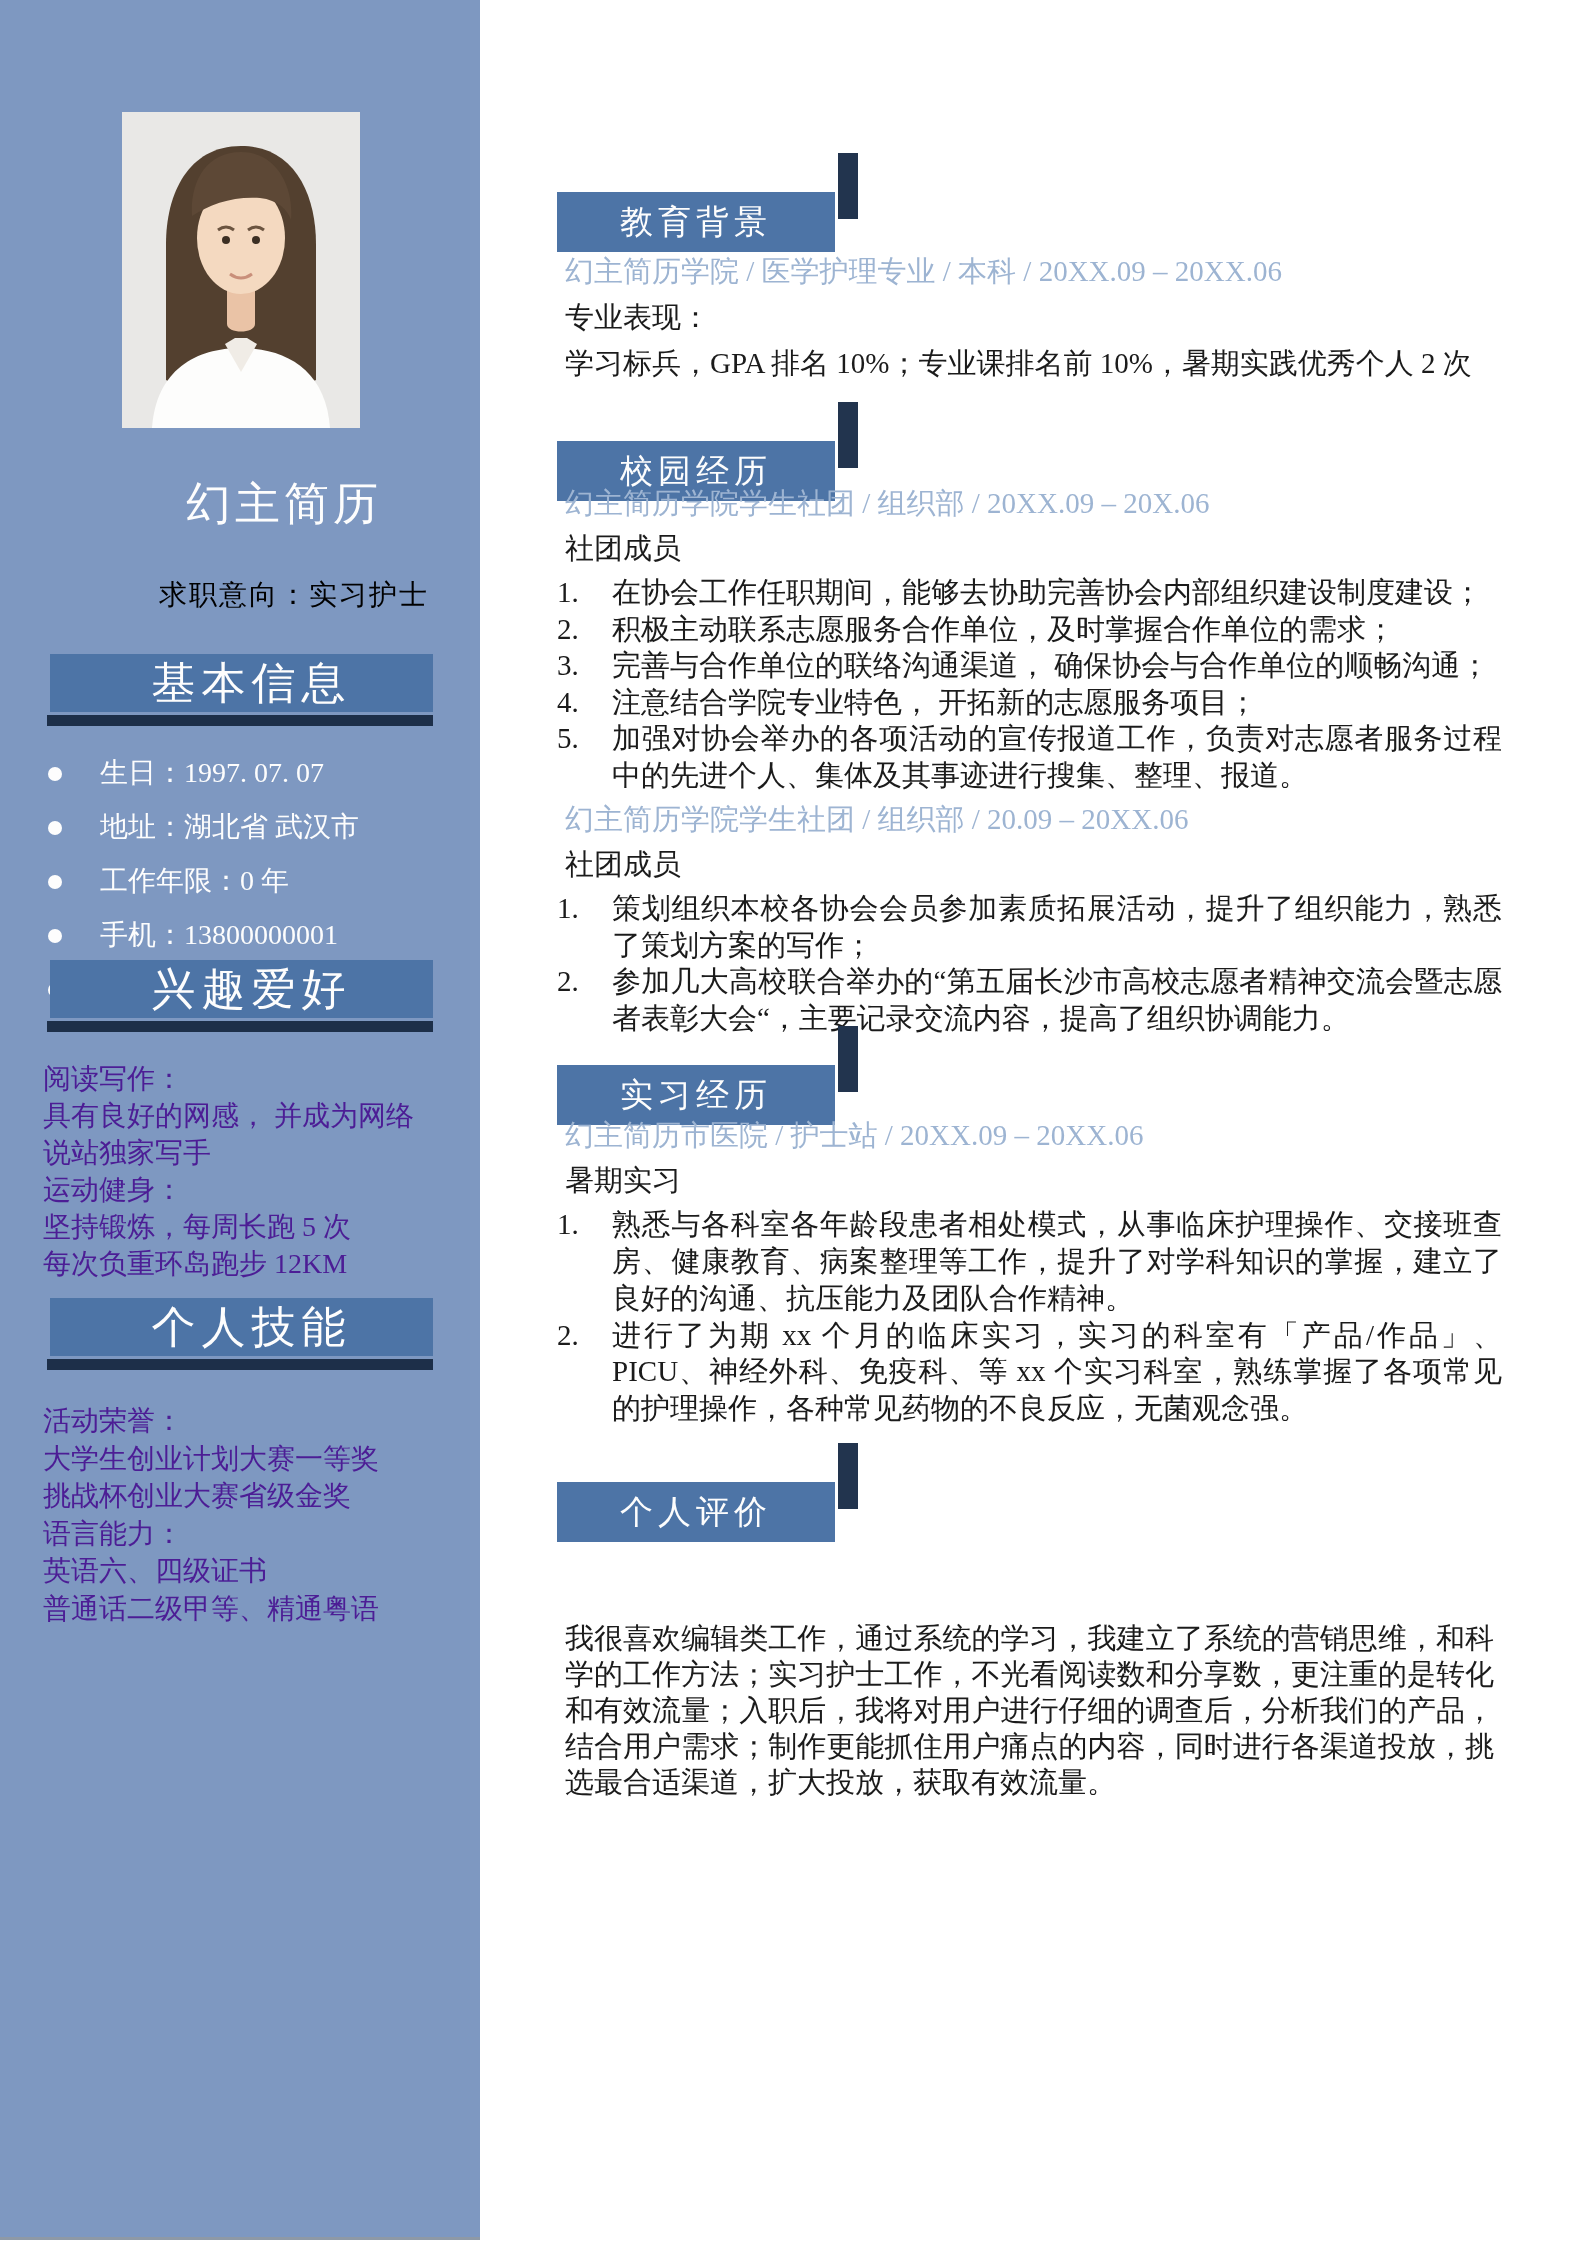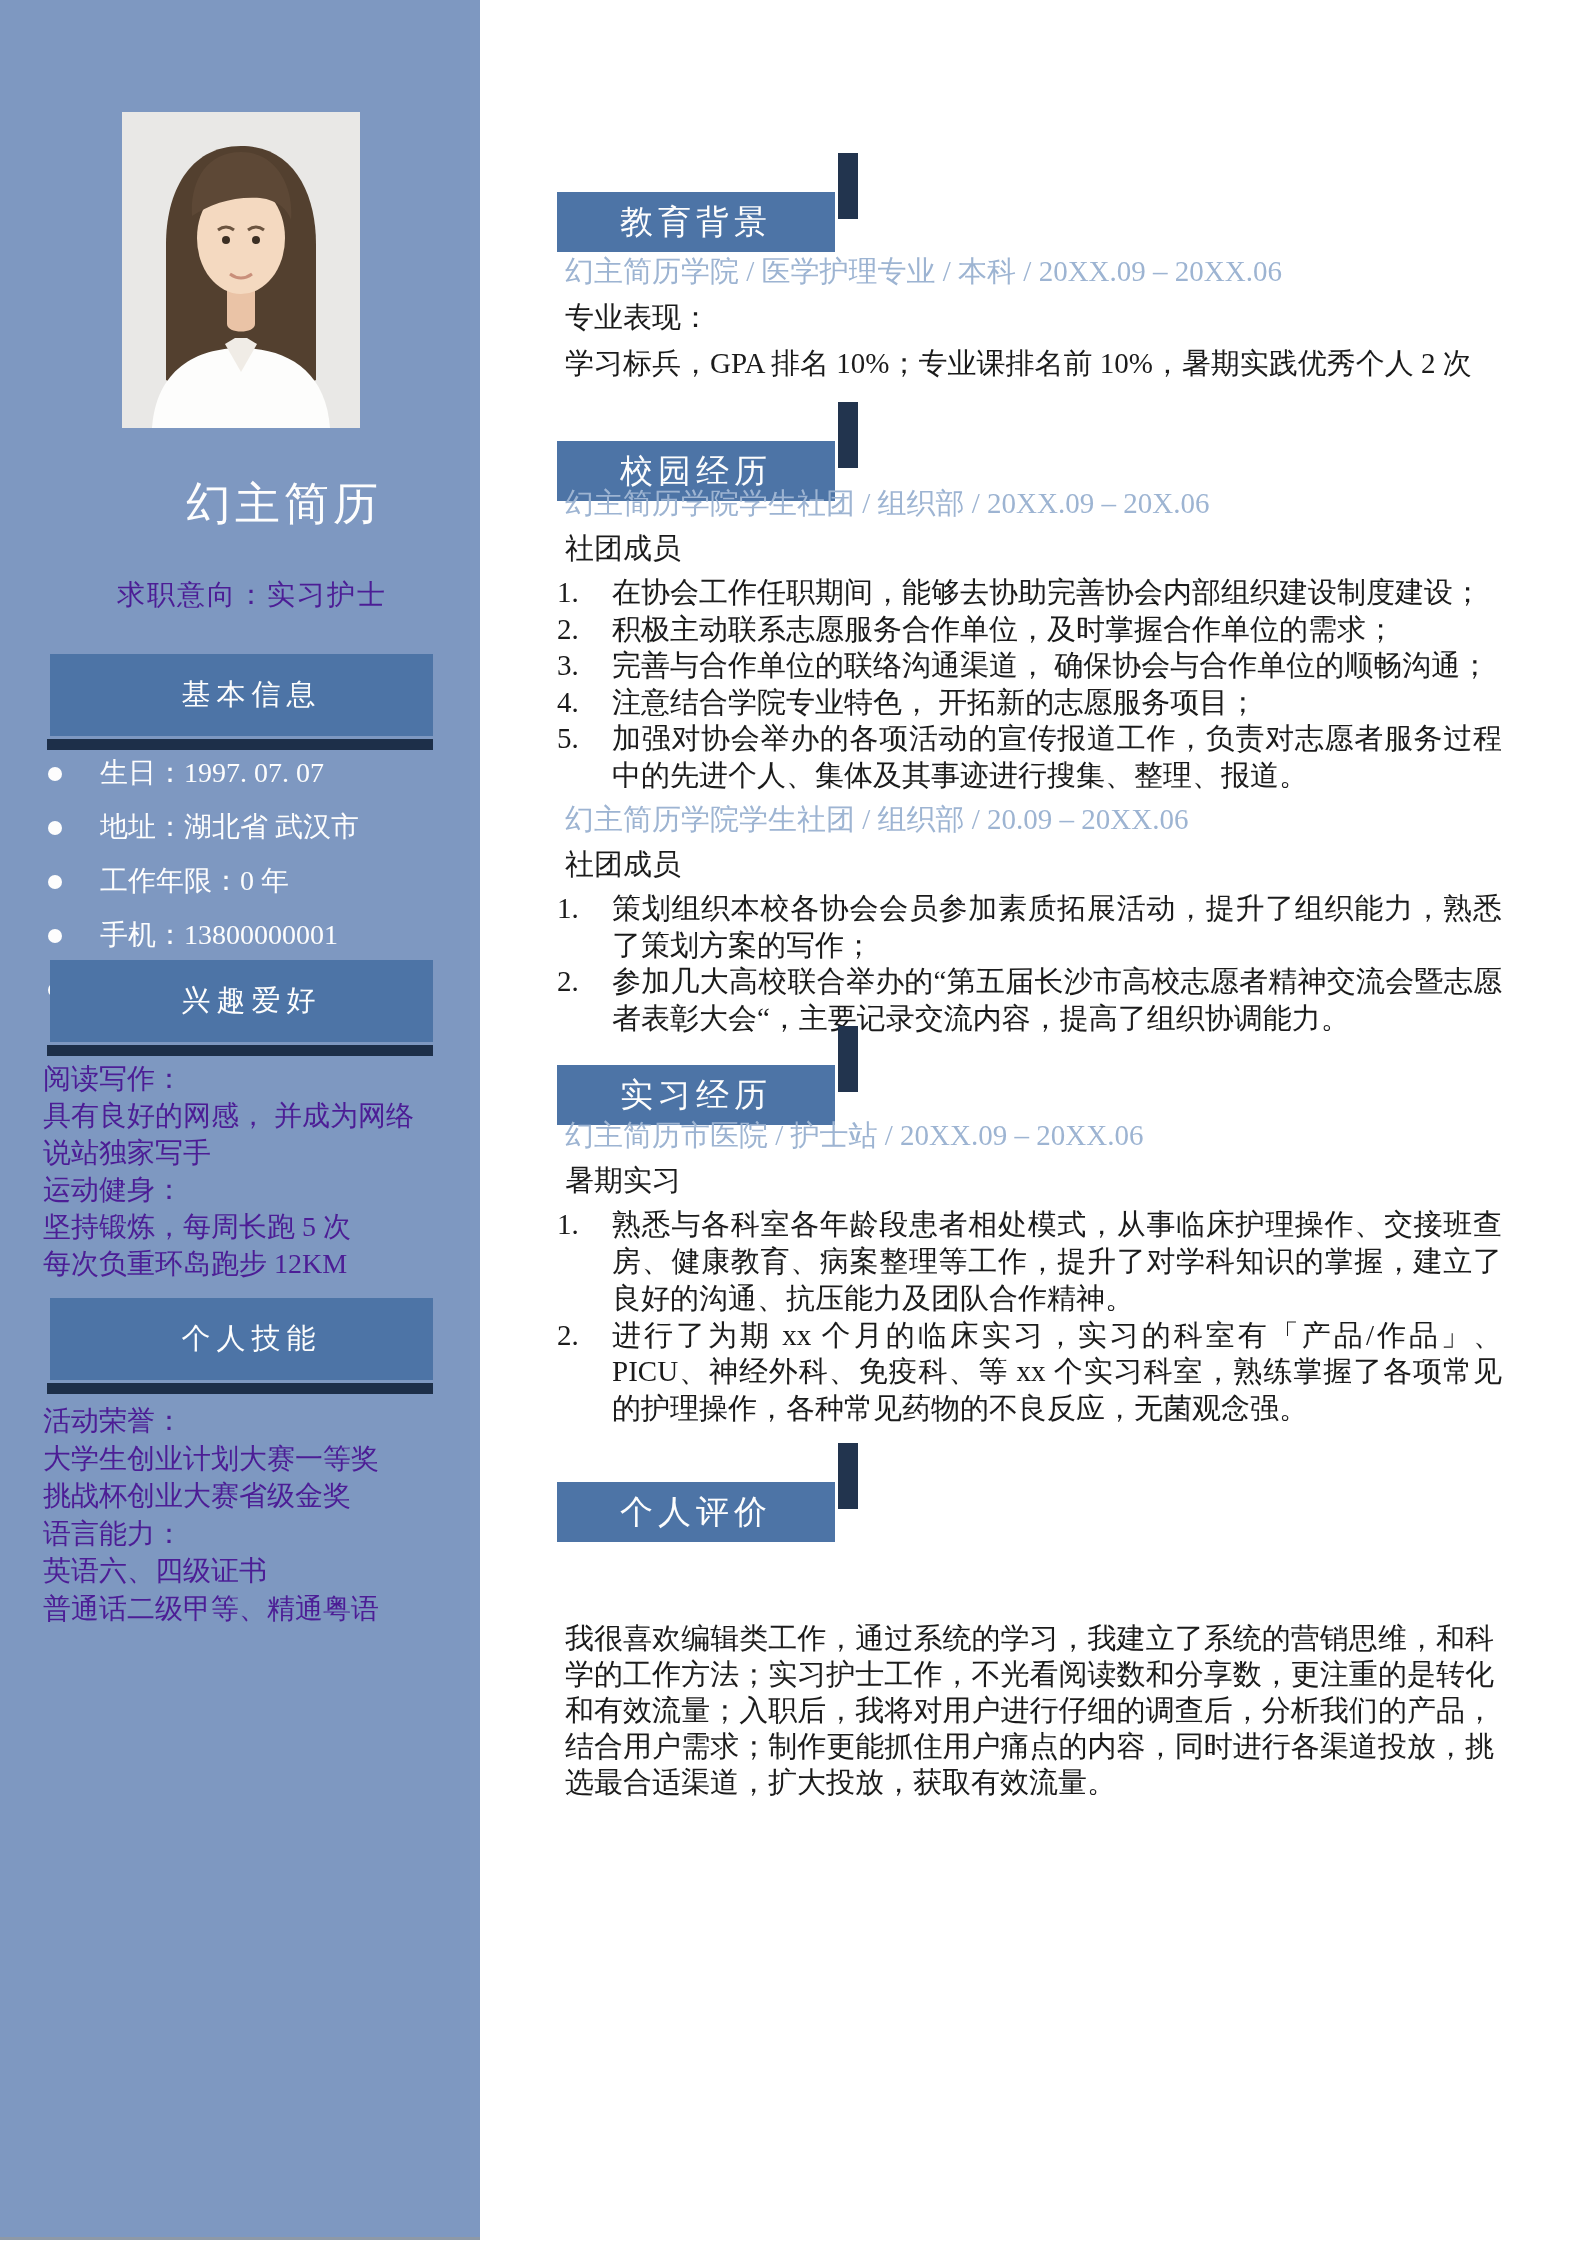--- a/index.html
+++ b/index.html
@@ -5,23 +5,23 @@
   html,body{margin:0;padding:0;background:#ffffff;}
   .page{
     position:relative;width:1587px;height:2245px;background:#ffffff;overflow:hidden;
     font-family:"Liberation Serif","DejaVu Serif",serif;color:#1b1b1b;
   }
   
   .sidebar{position:absolute;left:0;top:0;width:480px;height:2237px;background:#7e98c1;border-bottom:3px solid #8e99a6;}
   .photo{position:absolute;left:122px;top:112px;width:238px;height:316px;background:#e9e8e6;overflow:hidden;}
   .photo svg{display:block;width:100%;height:100%;}
   .name{position:absolute;left:0;top:474px;width:568px;text-align:center;color:#fdfdfd;font-size:45px;letter-spacing:4px;}
-  .jobline{position:absolute;left:0;top:576px;width:504px;text-align:center;color:#4c1d95;font-size:28px;letter-spacing:2px;}
+  .jobline{position:absolute;left:0;top:576px;width:504px;text-align:center;color:#000000;font-size:28px;letter-spacing:2px;padding-left:42px;}
   .side-header{position:absolute;left:50px;width:383px;}
-  .side-header .hbox{height:82px;background:#4d74a6;color:#fdfdfd;font-size:29px;letter-spacing:6px;
+  .side-header .hbox{height:58px;background:#4d74a6;color:#fdfdfd;font-size:44px;letter-spacing:6px;
     display:flex;align-items:center;justify-content:center;padding-left:20px;}
   .side-header .hshadow{margin-left:-3px;margin-top:3px;height:11px;width:386px;background:#1d2f49;}
   .side-list{position:absolute;left:48px;width:410px;color:#fdfdfd;font-size:28px;}
   .side-list .row{position:relative;padding-left:52px;line-height:54px;white-space:nowrap;}
   .side-list .row .dot{position:absolute;left:0;top:21px;width:14px;height:14px;border-radius:50%;background:#fdfdfd;}
   .side-text{position:absolute;left:43px;width:420px;color:#4c1d95;font-size:28px;line-height:37px;}
   .side-text .ln{white-space:nowrap;}
   
   .main-header{position:absolute;left:557px;width:360px;height:66px;}
   .main-header .hbox{position:absolute;left:0;top:3px;width:278px;height:60px;background:#4d74a6;color:#fdfdfd;

